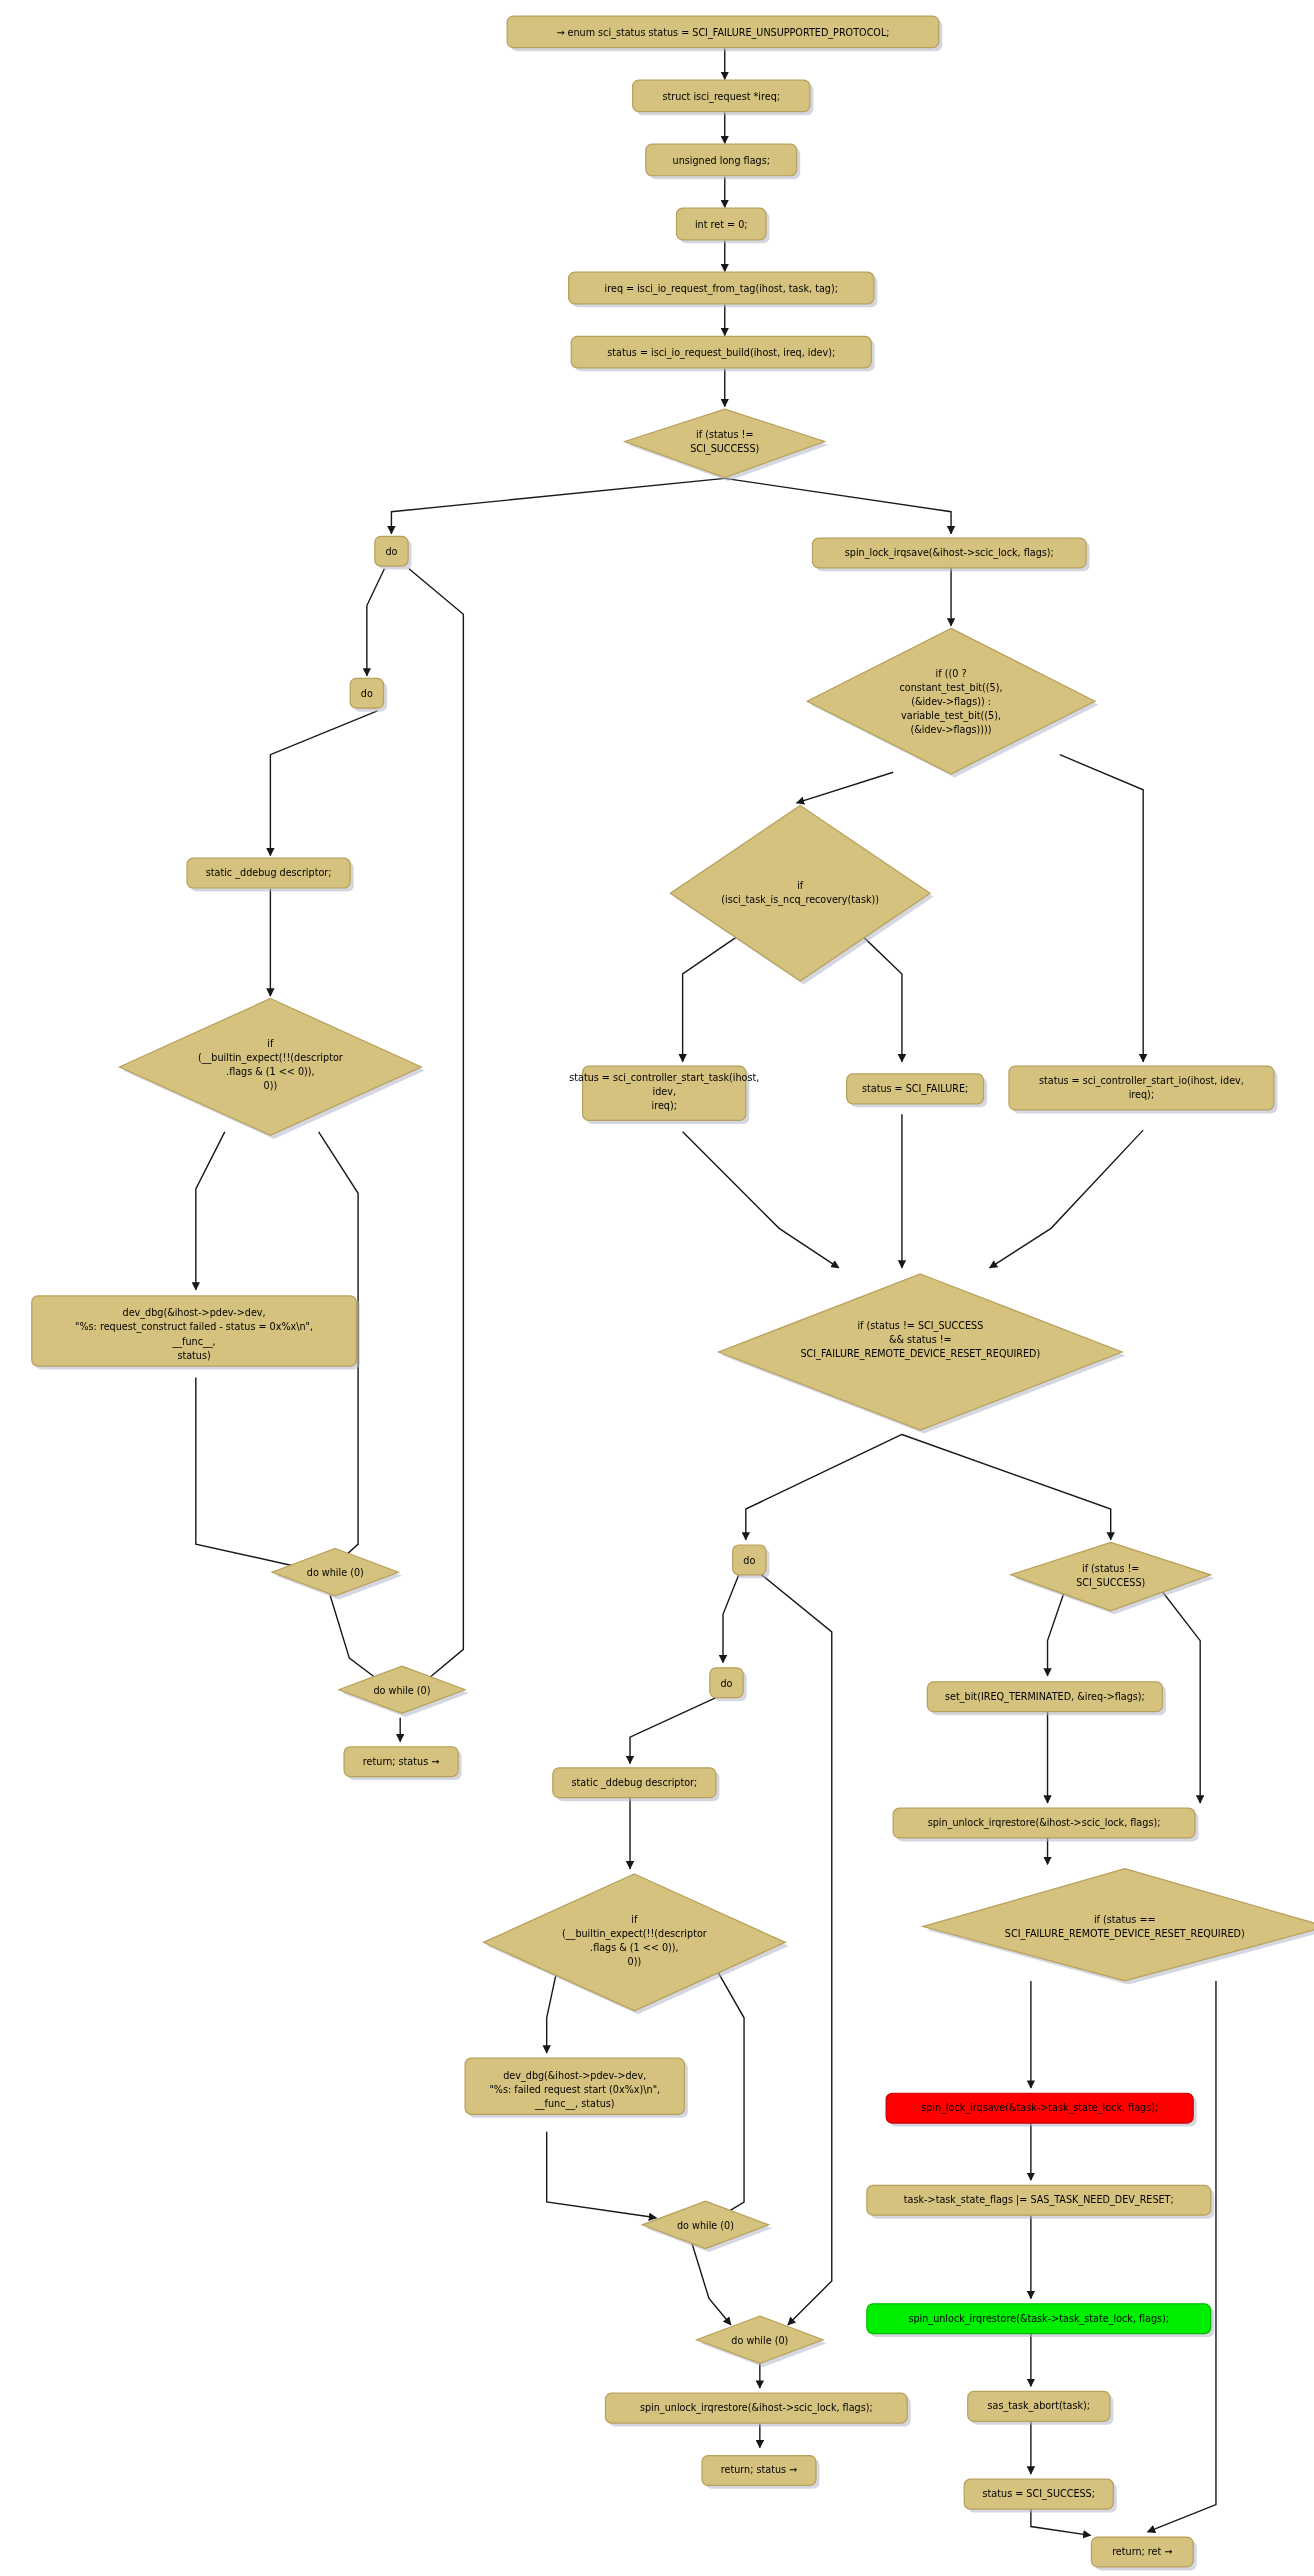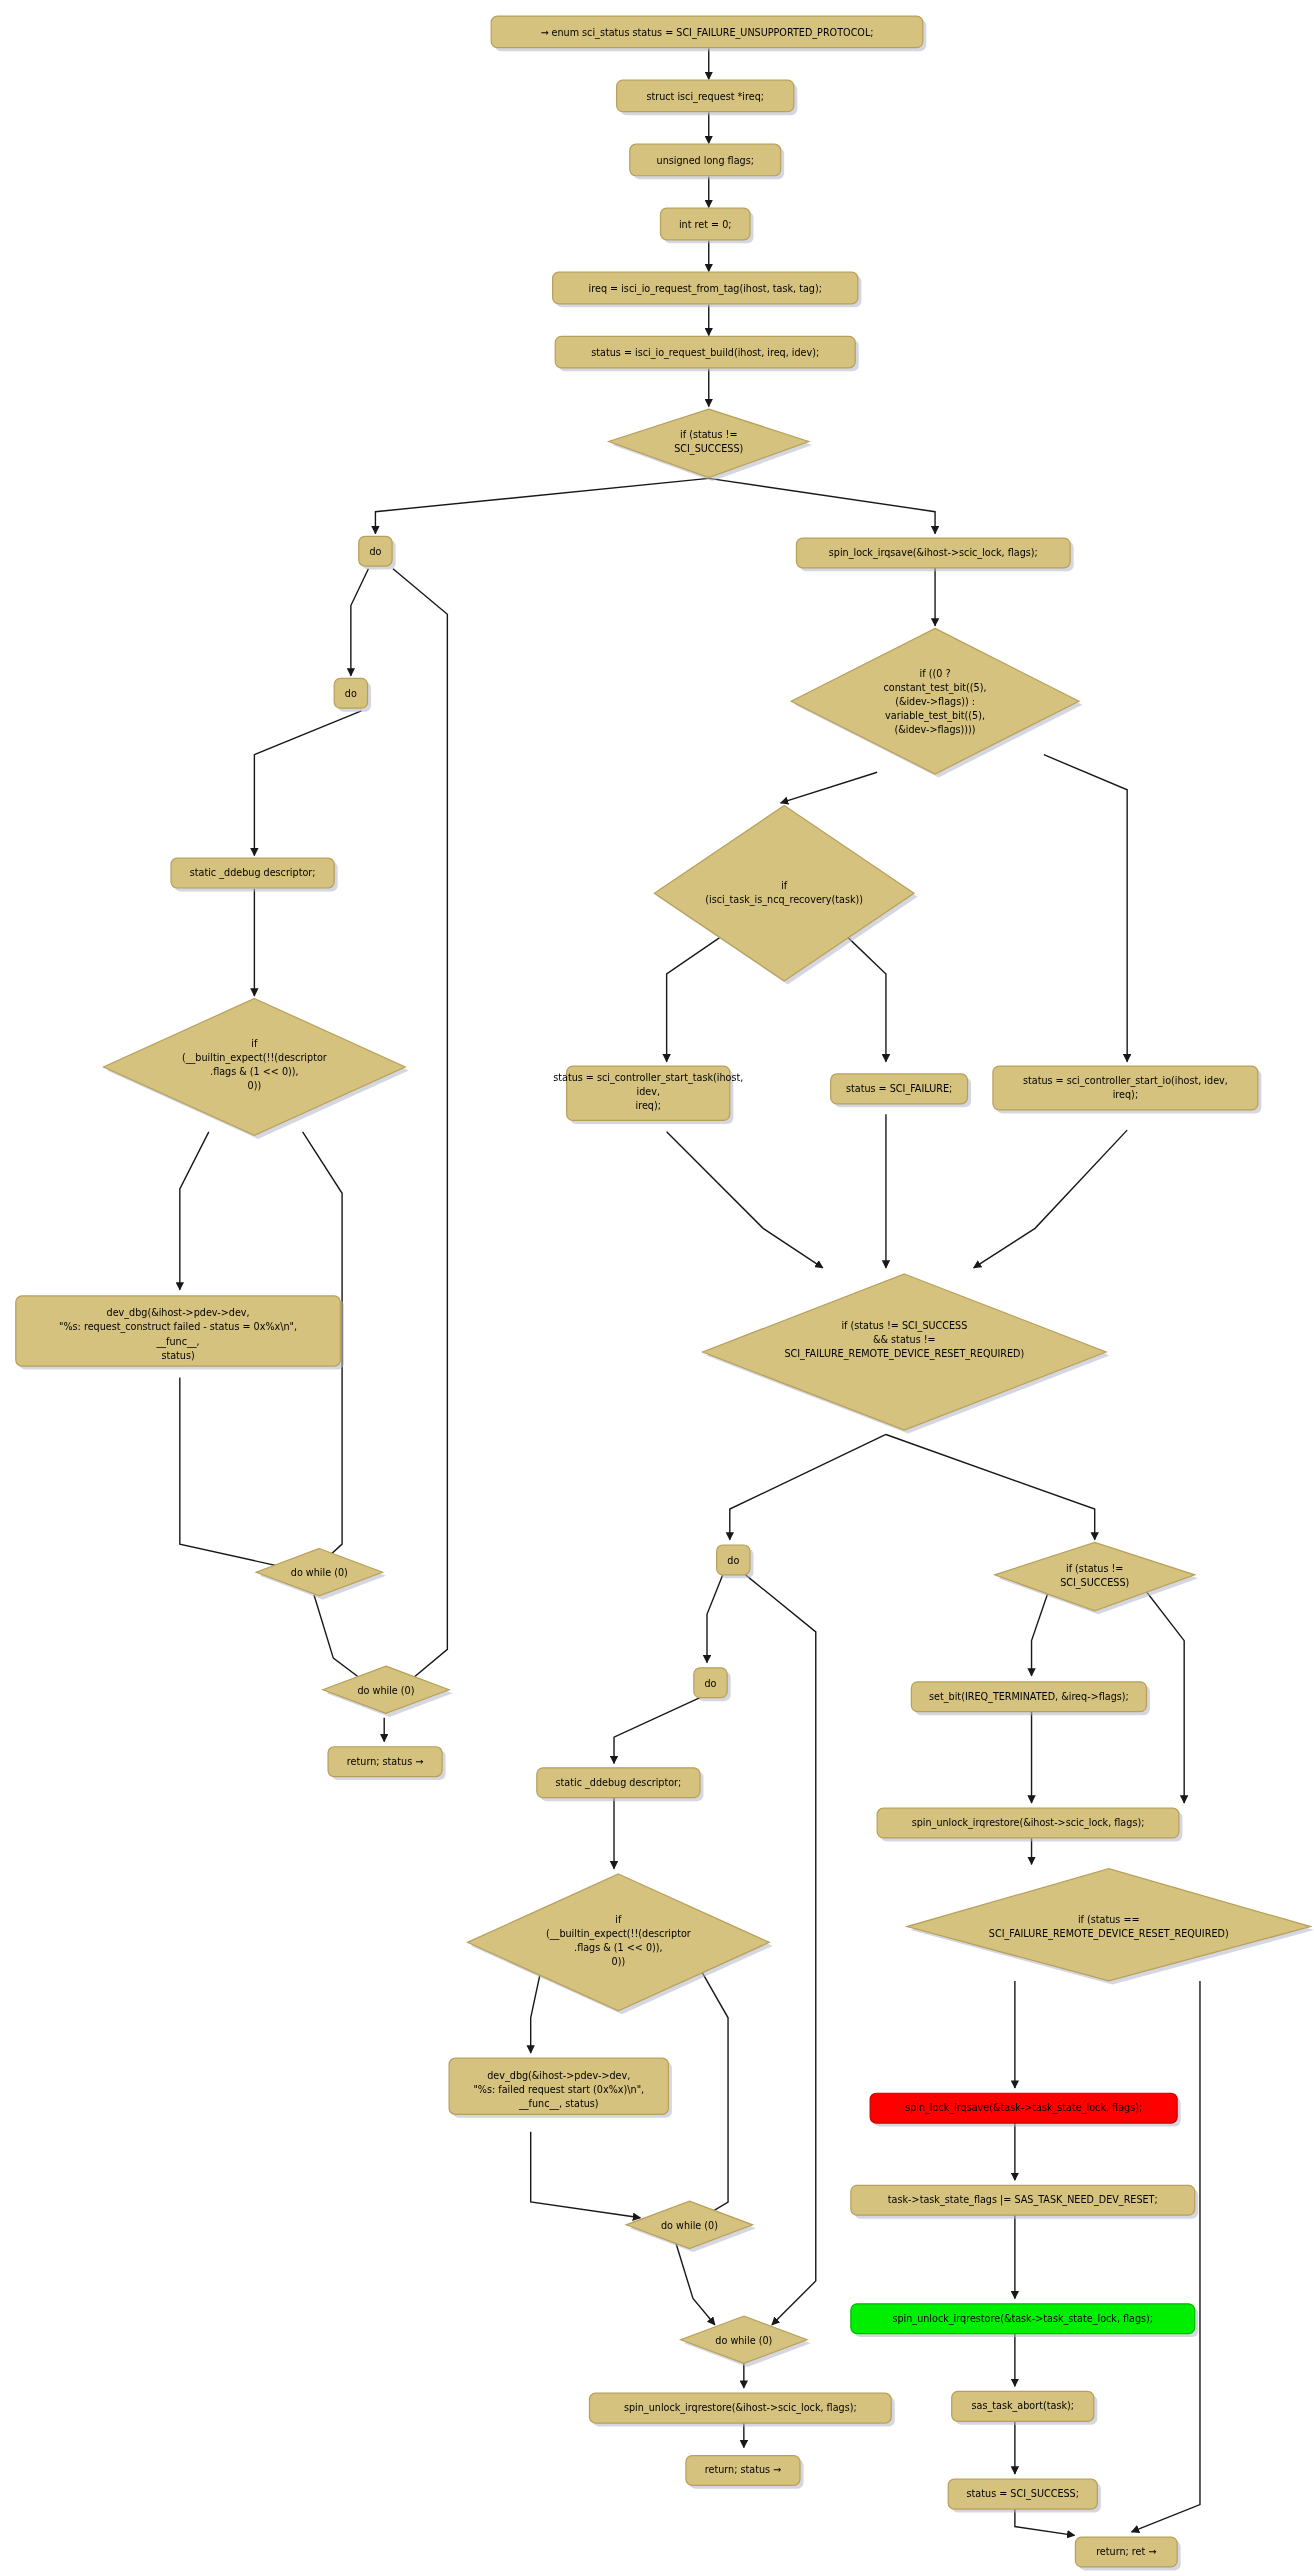--- a/index.html
+++ b/index.html
@@ -11,20 +11,21 @@
     width: 1314px;
     height: 2576px;
     font-family: "DejaVu Sans", sans-serif;
     overflow: hidden;
   }
   #canvas {
     position: relative;
     width: 1186px;
     height: 2576px;
     background: #ffffff;
+    margin-left: 16px;
   }
   svg.flow {
     position: absolute;
     top: 0;
     left: 0;
     width: 1314px;
     height: 2576px;
   }
   .edge {
     fill: none;

